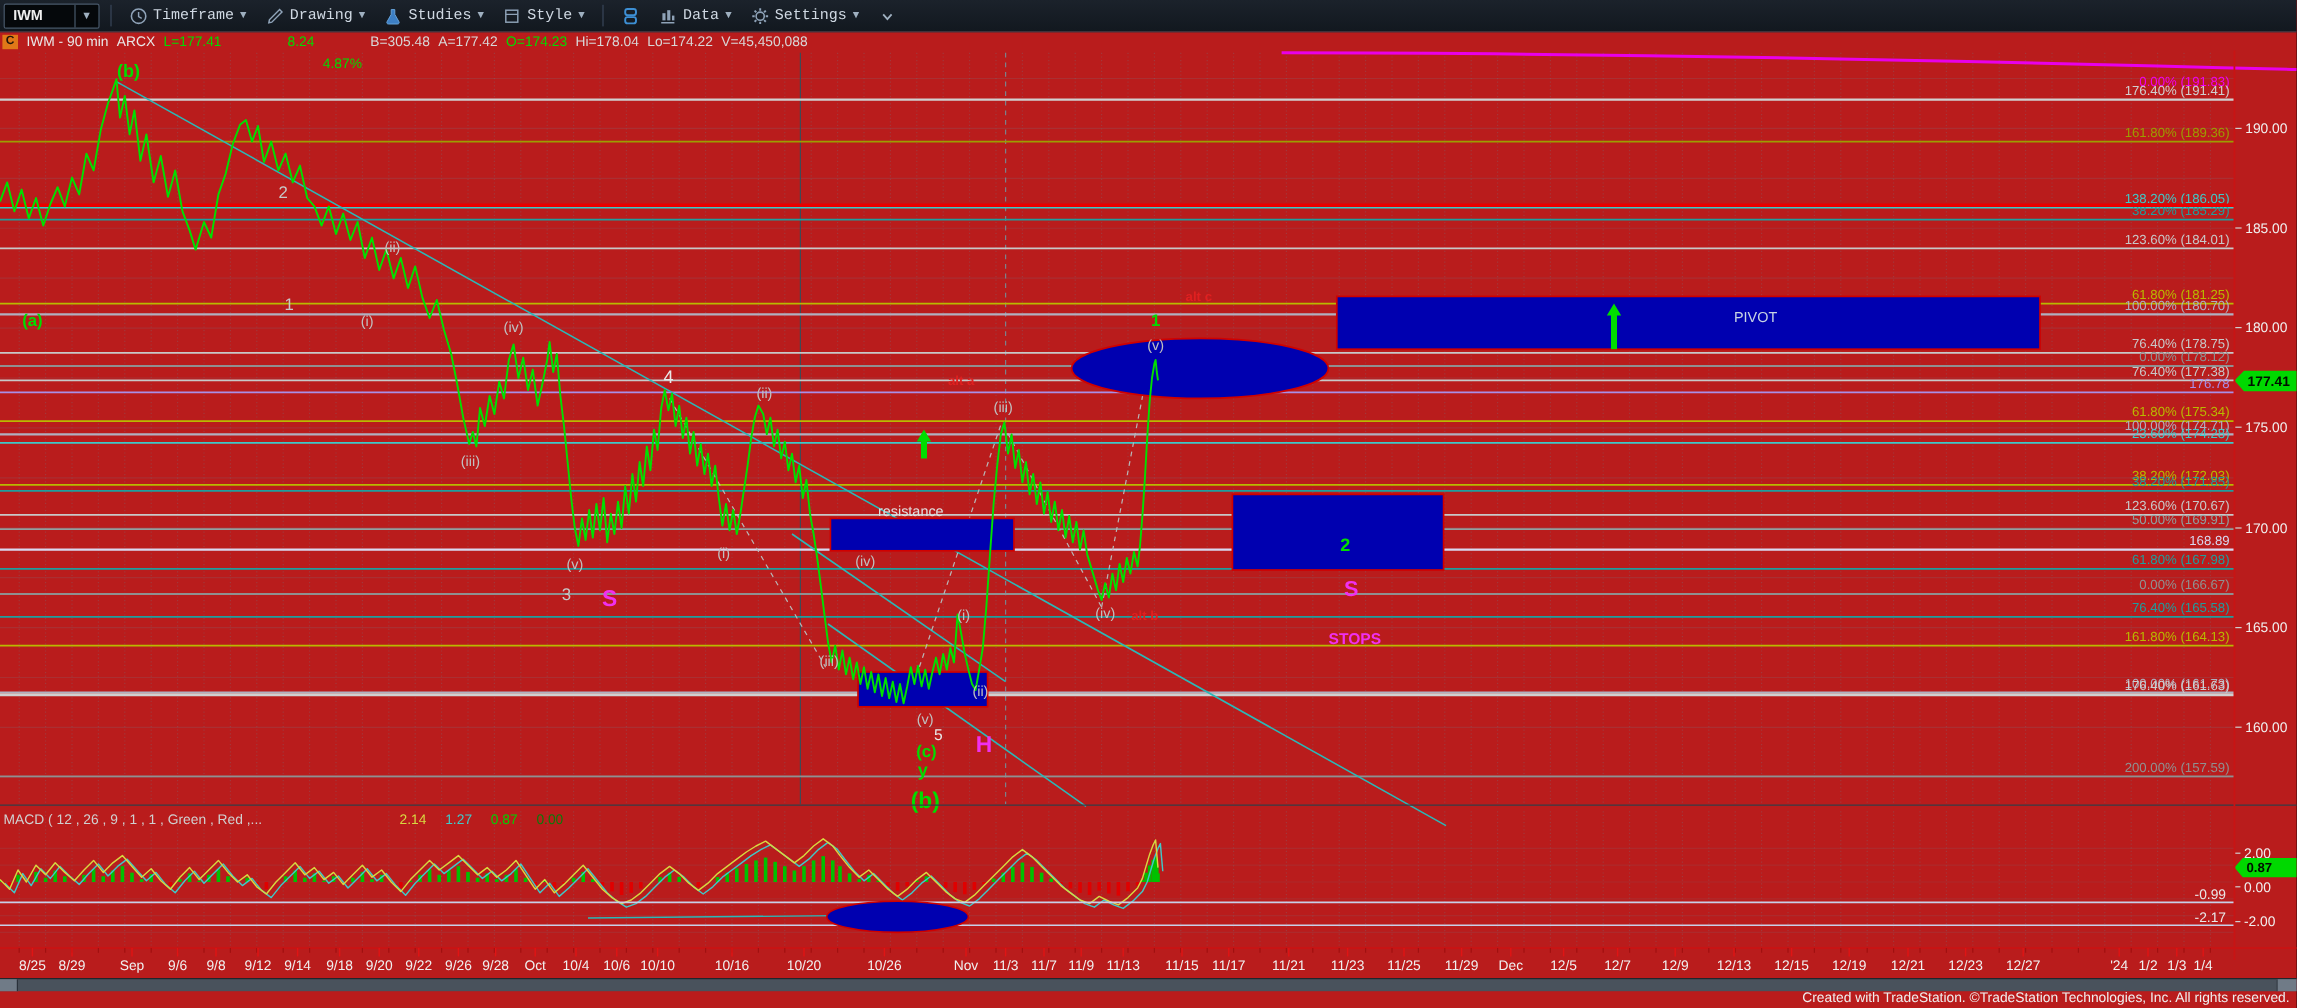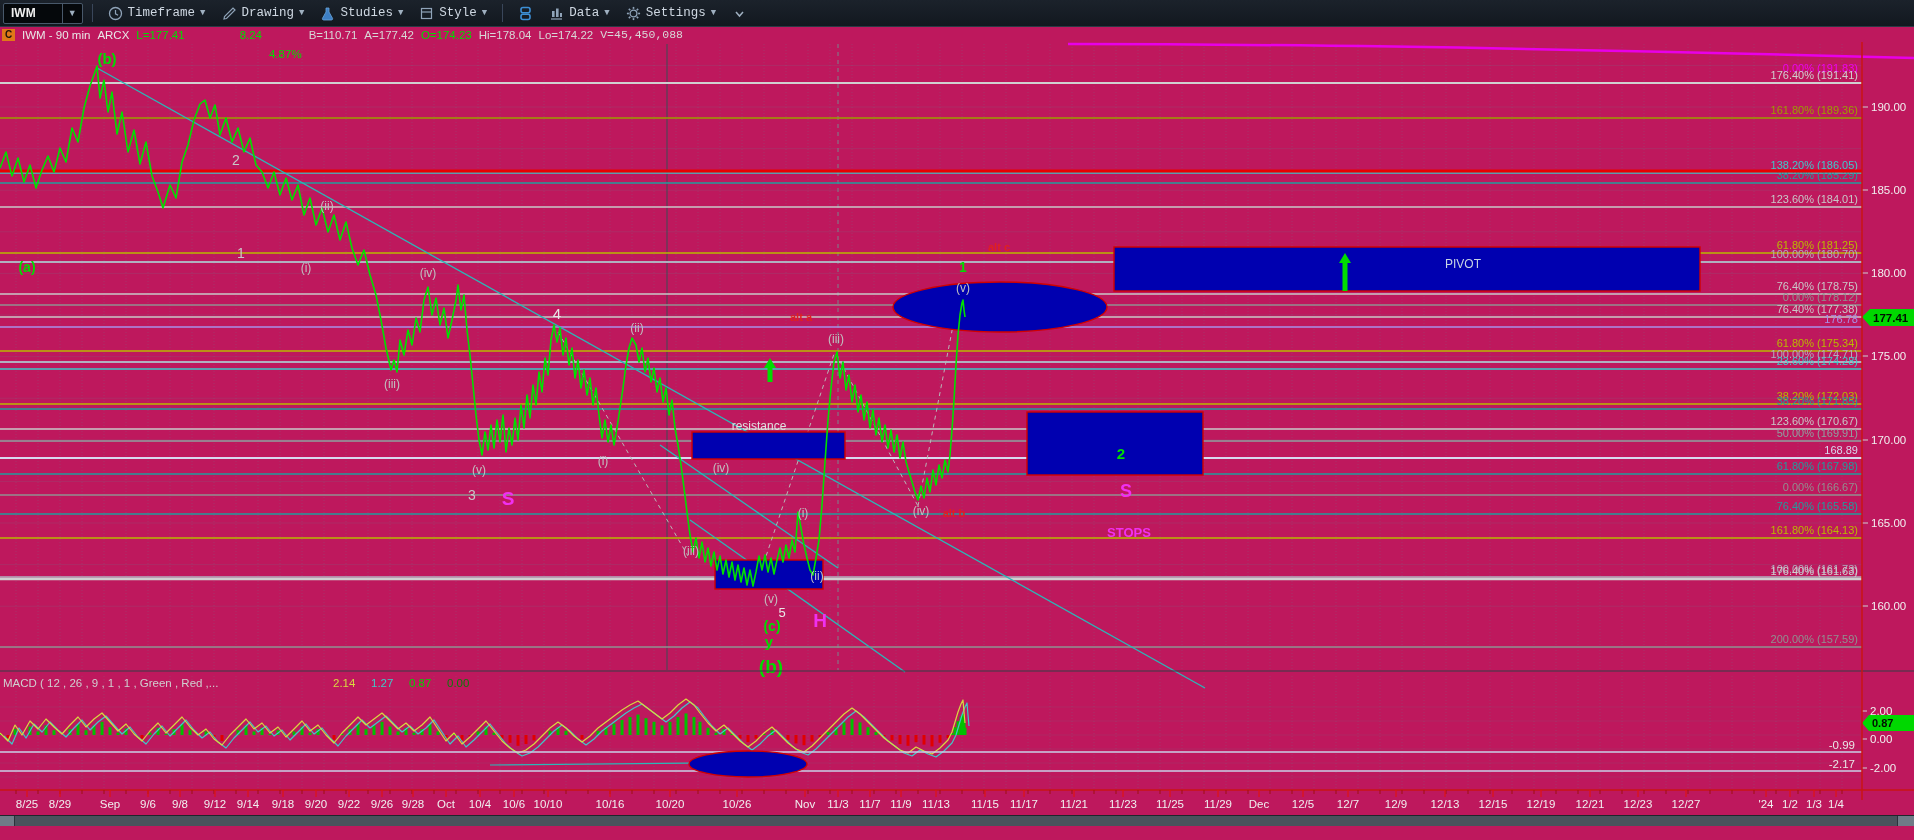--- a/index.html
+++ b/index.html
@@ -1,16 +1,16 @@
 <!DOCTYPE html>
 <html><head>
 <meta charset="utf-8">
 <style>
   html,body{margin:0;padding:0;background:#000;}
-  #app{position:relative;width:1914px;height:840px;background:#be185d;overflow:hidden;
+  #app{position:relative;width:1914px;height:840px;background:#b91c1c;overflow:hidden;
        font-family:"Liberation Sans",sans-serif;}
   
   #toolbar{position:absolute;left:0;top:0;width:1914px;height:26px;background:linear-gradient(#1b222b,#12181f);
            border-bottom:1px solid #2c3844;display:flex;align-items:center;gap:4px;z-index:5;}
   .symbox{display:flex;align-items:center;margin-left:3px;height:19px;background:#05080b;border:1px solid #48586a;
           border-radius:2px;color:#f0f0f0;font-size:12px;font-weight:bold;}
   .symbox .stext{padding:0 26px 0 7px;}
   .symbox .sarr{border-left:1px solid #48586a;height:100%;display:flex;align-items:center;padding:0 5px;color:#9fb0c0;font-size:9px;}
   .tsep{width:1px;height:18px;background:#39465a;margin:0 5px;}
   .titem{display:flex;align-items:center;gap:5px;color:#cfd8e2;font-size:12.5px;padding:3px 6px;cursor:default;font-family:Liberation Mono, monospace;}
@@ -128,26 +128,26 @@
     </div>
 
   <div id="infobar">
     <span id="cbadge">C</span>
 
   <span style="color: rgb(232, 232, 232);">IWM - 90 min</span>
       <span style="color: rgb(232, 232, 232);">ARCX</span>
       <span style="color: rgb(0, 220, 0);">L=177.41</span>
       <span style="color: rgb(0, 220, 0); margin-left: 48px;">8.24</span>
       <span style="color: rgb(0, 220, 0); margin-top: 38px;">4.87%</span>
-      <span style="color: rgb(216, 216, 216);">B=110.71</span>
+      <span style="color: rgb(216, 216, 216);">B=305.48</span>
       <span style="color: rgb(216, 216, 216);">A=177.42</span>
       <span style="color: rgb(0, 220, 0);">O=174.23</span>
       <span style="color: rgb(216, 216, 216);">Hi=178.04</span>
       <span style="color: rgb(216, 216, 216);">Lo=174.22</span>
-      <span style="color: rgb(216, 216, 216); font-family: Liberation Mono, monospace;">V=45,450,088</span>
+      <span style="color: rgb(216, 216, 216);">V=45,450,088</span>
     </div>
 
   <svg id="chart" width="1914" height="840" style="position:absolute;left:0;top:0">
       <line x1="16" y1="44" x2="16" y2="670" stroke="rgba(110,125,140,0.28)" stroke-width="1" stroke-dasharray="1,2"></line>
       <line x1="16" y1="676" x2="16" y2="788" stroke="rgba(110,125,140,0.28)" stroke-width="1" stroke-dasharray="1,2"></line>
       <line x1="38" y1="44" x2="38" y2="670" stroke="rgba(110,125,140,0.28)" stroke-width="1" stroke-dasharray="1,2"></line>
       <line x1="38" y1="676" x2="38" y2="788" stroke="rgba(110,125,140,0.28)" stroke-width="1" stroke-dasharray="1,2"></line>
       <line x1="60" y1="44" x2="60" y2="670" stroke="rgba(110,125,140,0.28)" stroke-width="1" stroke-dasharray="1,2"></line>
       <line x1="60" y1="676" x2="60" y2="788" stroke="rgba(110,125,140,0.28)" stroke-width="1" stroke-dasharray="1,2"></line>
       <line x1="82" y1="44" x2="82" y2="670" stroke="rgba(110,125,140,0.28)" stroke-width="1" stroke-dasharray="1,2"></line>
@@ -770,13 +770,16 @@
       <line x1="1814" y1="790" x2="1814" y2="797" stroke="#e01414" stroke-width="1.2"></line>
       <text x="1814" y="808" fill="#f0f0f0" font-size="11.5" text-anchor="middle">1/3</text>
       <line x1="1836" y1="790" x2="1836" y2="797" stroke="#e01414" stroke-width="1.2"></line>
       <text x="1836" y="808" fill="#f0f0f0" font-size="11.5" text-anchor="middle">1/4</text>
     </svg>
 
   <div id="scrollbar">
     <div id="scroll-left"></div>
     <div id="scroll-right"></div>
   </div>
+  <div id="statusbar">
+    <span id="status-text">Created with TradeStation. ©TradeStation Technologies, Inc. All rights reserved.</span>
+  </div>
 </div>
 
 </body></html>

